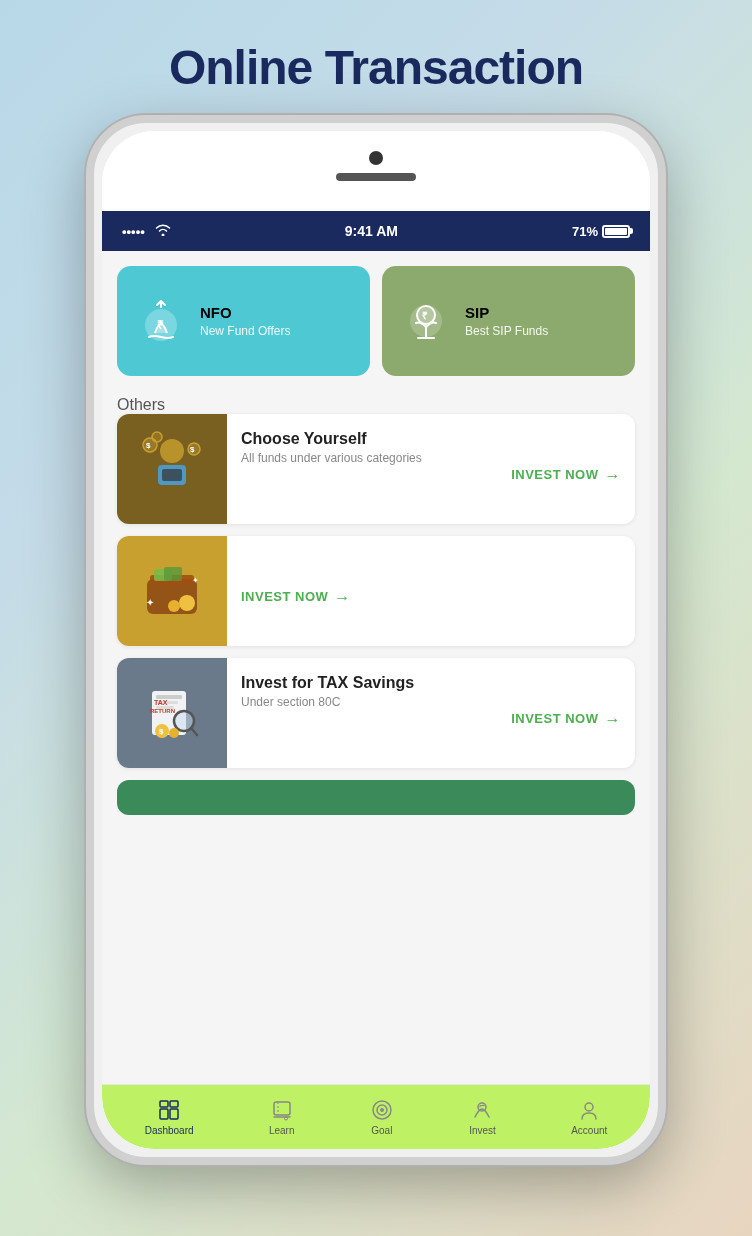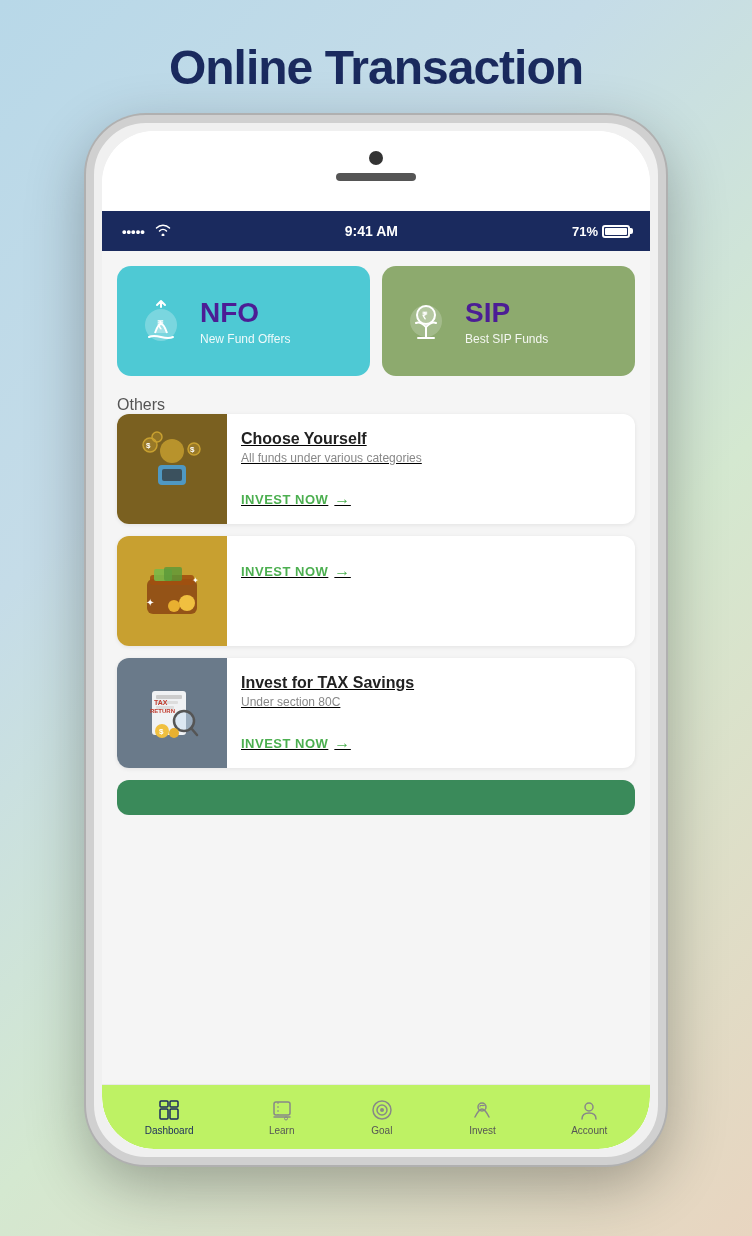--- a/index.html
+++ b/index.html
@@ -165,22 +165,22 @@
       min-height: 110px;
     }
 
     .card-icon {
       width: 55px; height: 55px;
       display: flex; align-items: center; justify-content: center;
       flex-shrink: 0;
     }
 
     .card-text h3 {
-      color: #4c1d95;
-      font-size: 28px;
+      color: #000000;
+      font-size: 15px;
       font-weight: 700;
       line-height: 1.2;
     }
     .card-text p {
       color: rgba(255,255,255,0.9);
       font-size: 12px;
       margin-top: 2px;
     }
 
     .section-label {
@@ -207,24 +207,23 @@
       display: flex; align-items: center; justify-content: center;
     }
 
     .item-img-1 { background: #7a6020; }
     .item-img-2 { background: #c8a030; }
     .item-img-3 { background: #6a7a8a; }
 
     .list-item-content {
       padding: 16px 14px;
       display: flex;
-      flex-direction: column;
+      flex-direction: row;
       justify-content: space-between;
       flex: 1;
-      text-decoration: underline;
     }
 
     .list-item-title {
       font-size: 16px;
       font-weight: 700;
       color: #222;
     }
 
     .list-item-subtitle {
       font-size: 12px;

